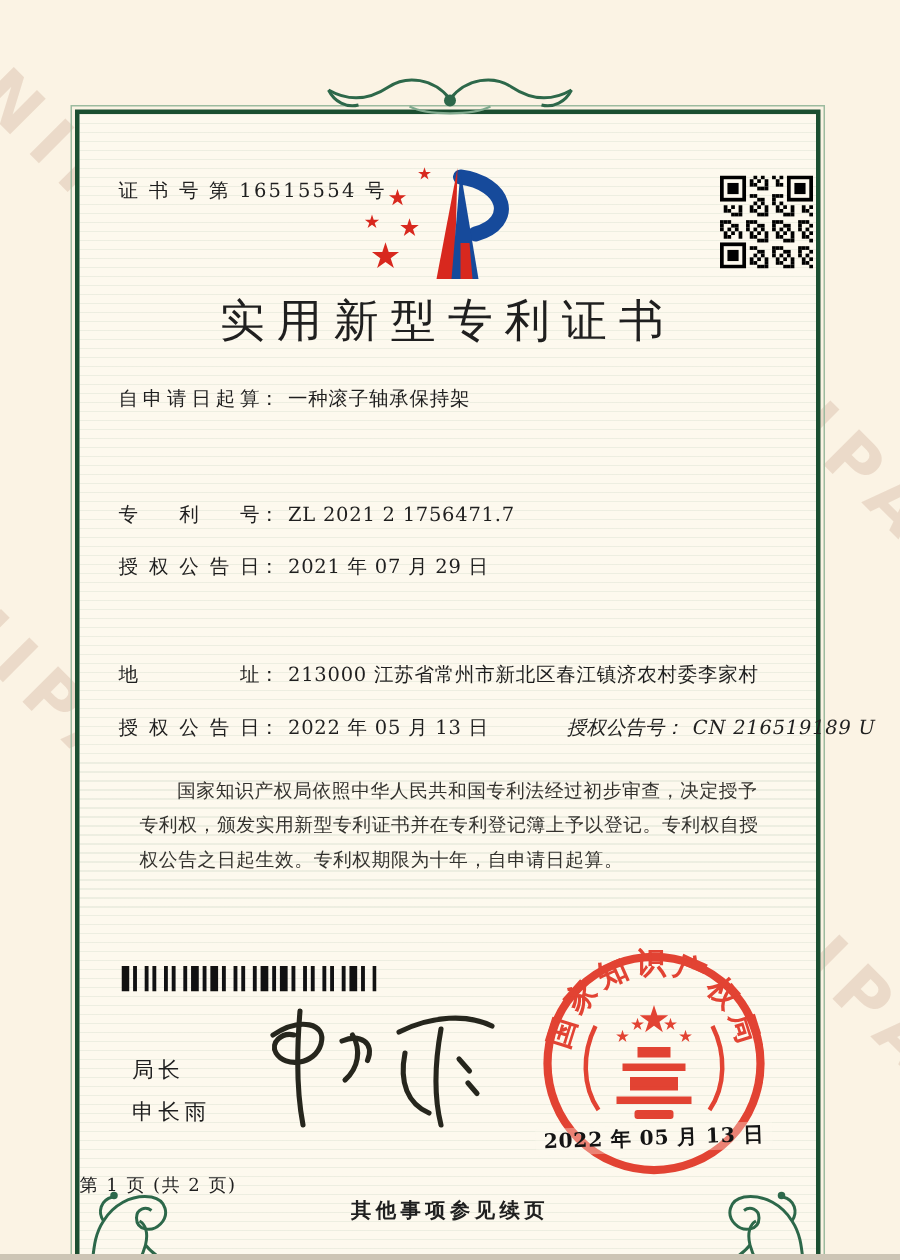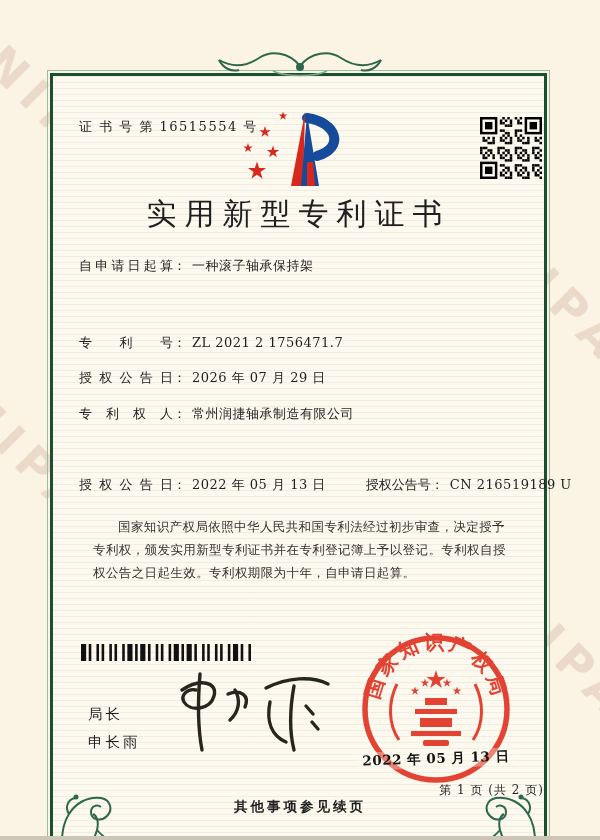--- a/index.html
+++ b/index.html
@@ -30,33 +30,33 @@
   .logo{position:absolute; left:180px; top:28px; width:150px; height:95px;}
   .qr{position:absolute; left:427px; top:41px; width:62px; height:62px;}
   .title{
     position:absolute; left:0; top:118px; width:100%; text-align:center;
     font-size:30px; font-weight:normal; letter-spacing:8px; white-space:nowrap;
   }
   .row{position:absolute; left:26px; font-size:13px; white-space:nowrap;}
   .flabel{display:inline-block; width:94px; text-align:justify; text-align-last:justify; vertical-align:bottom;}
   .fcolon{margin-right:6px;}
   .fvalue{letter-spacing:0.5px;text-align:center;}
-  .grp2{margin-left:40px;}
+  .grp2{margin-left:52px;font-style:italic;}
   .body-text{position:absolute; left:24px; top:424px; width:450px; font-size:12.5px; line-height:1.82; color:#33322e;}
   .body-text p{margin:16px; text-indent:2em; letter-spacing:0.4px;}
   .barcode{position:absolute; left:28px; top:568px; width:170px; height:17px;}
   .officer{position:absolute; left:35px; top:612px; font-size:14.5px; letter-spacing:3px; line-height:28px;margin-top:12px;}
   .sig{position:absolute; left:85px; top:584px; width:215px; height:98px;}
   .seal{position:absolute; left:306px; top:556px; width:154px; height:154px; opacity:0.92;}
   .seal-date{
     position:absolute; left:304px; top:674px; width:158px; text-align:center;
     font-size:13.5px; font-weight:600; letter-spacing:0.5px; color:#141414;
     transform:rotate(-2deg); background:rgba(253,249,238,0.35);
   }
-  .page-num{position:absolute; left:0; top:706px; width:100%; text-align:right; font-size:12px; letter-spacing:1px;}
+  .page-num{position:absolute; left:0; top:706px; width:100%; text-align:left; font-size:12px; letter-spacing:1px;}
   .note{position:absolute; z-index:1; left:0; top:798px; width:100%; text-align:center; font-size:13.5px; font-weight:600; letter-spacing:3px;}
   .flourish{position:absolute; width:80px; height:80px;}
   .fl-bl{left:2px; bottom:2px;}
   .fl-br{right:2px; bottom:2px; transform:scaleX(-1);}
   .top-ornament{position:absolute; z-index:2; left:213px; top:46px; width:174px; height:36px;}
   .scan-edge{position:absolute; left:0; bottom:0; width:100%; height:4px; background:#cdc5b5; z-index:3;}
 </style>
 </head>
 <body>
 
@@ -279,24 +279,24 @@
 
     <div class="title">实用新型专利证书</div>
 
     <div class="row" style="top:181px">
       <span class="flabel">自申请日起算</span><span class="fcolon">：</span><span class="fvalue">一种滚子轴承保持架</span>
     </div>
     <div class="row" style="top:258px">
       <span class="flabel">专利号</span><span class="fcolon">：</span><span class="fvalue">ZL 2021 2 1756471.7</span>
     </div>
     <div class="row" style="top:293px">
-      <span class="flabel">授权公告日</span><span class="fcolon">：</span><span class="fvalue">2026 年 07 月 29 日</span>
-    </div>
-    <div class="row" style="top:329px">
-      <span class="flabel">专利权人</span><span class="fcolon">：</span><span class="fvalue">常州润捷轴承制造有限公司</span>
+      <span class="flabel">授权公告日</span><span class="fcolon">：</span><span class="fvalue">2021 年 07 月 29 日</span>
+    </div>
+    <div class="row" style="top:365px">
+      <span class="flabel">地址</span><span class="fcolon">：</span><span class="fvalue">213000 江苏省常州市新北区春江镇济农村委李家村</span>
     </div>
     <div class="row" style="top:400px">
       <span><span class="flabel">授权公告日</span><span class="fcolon">：</span><span class="fvalue">2022 年 05 月 13 日</span></span><span class="grp2"><span>授权公告号</span><span class="fcolon">：</span><span class="fvalue">CN 216519189 U</span></span>
     </div>
 
     <div class="body-text">
       <p>国家知识产权局依照中华人民共和国专利法经过初步审查，决定授予专利权，颁发实用新型专利证书并在专利登记簿上予以登记。专利权自授权公告之日起生效。专利权期限为十年，自申请日起算。</p>
     </div>
 
     <svg class="barcode" id="barcode" viewBox="0 0 170 17" preserveAspectRatio="none">

